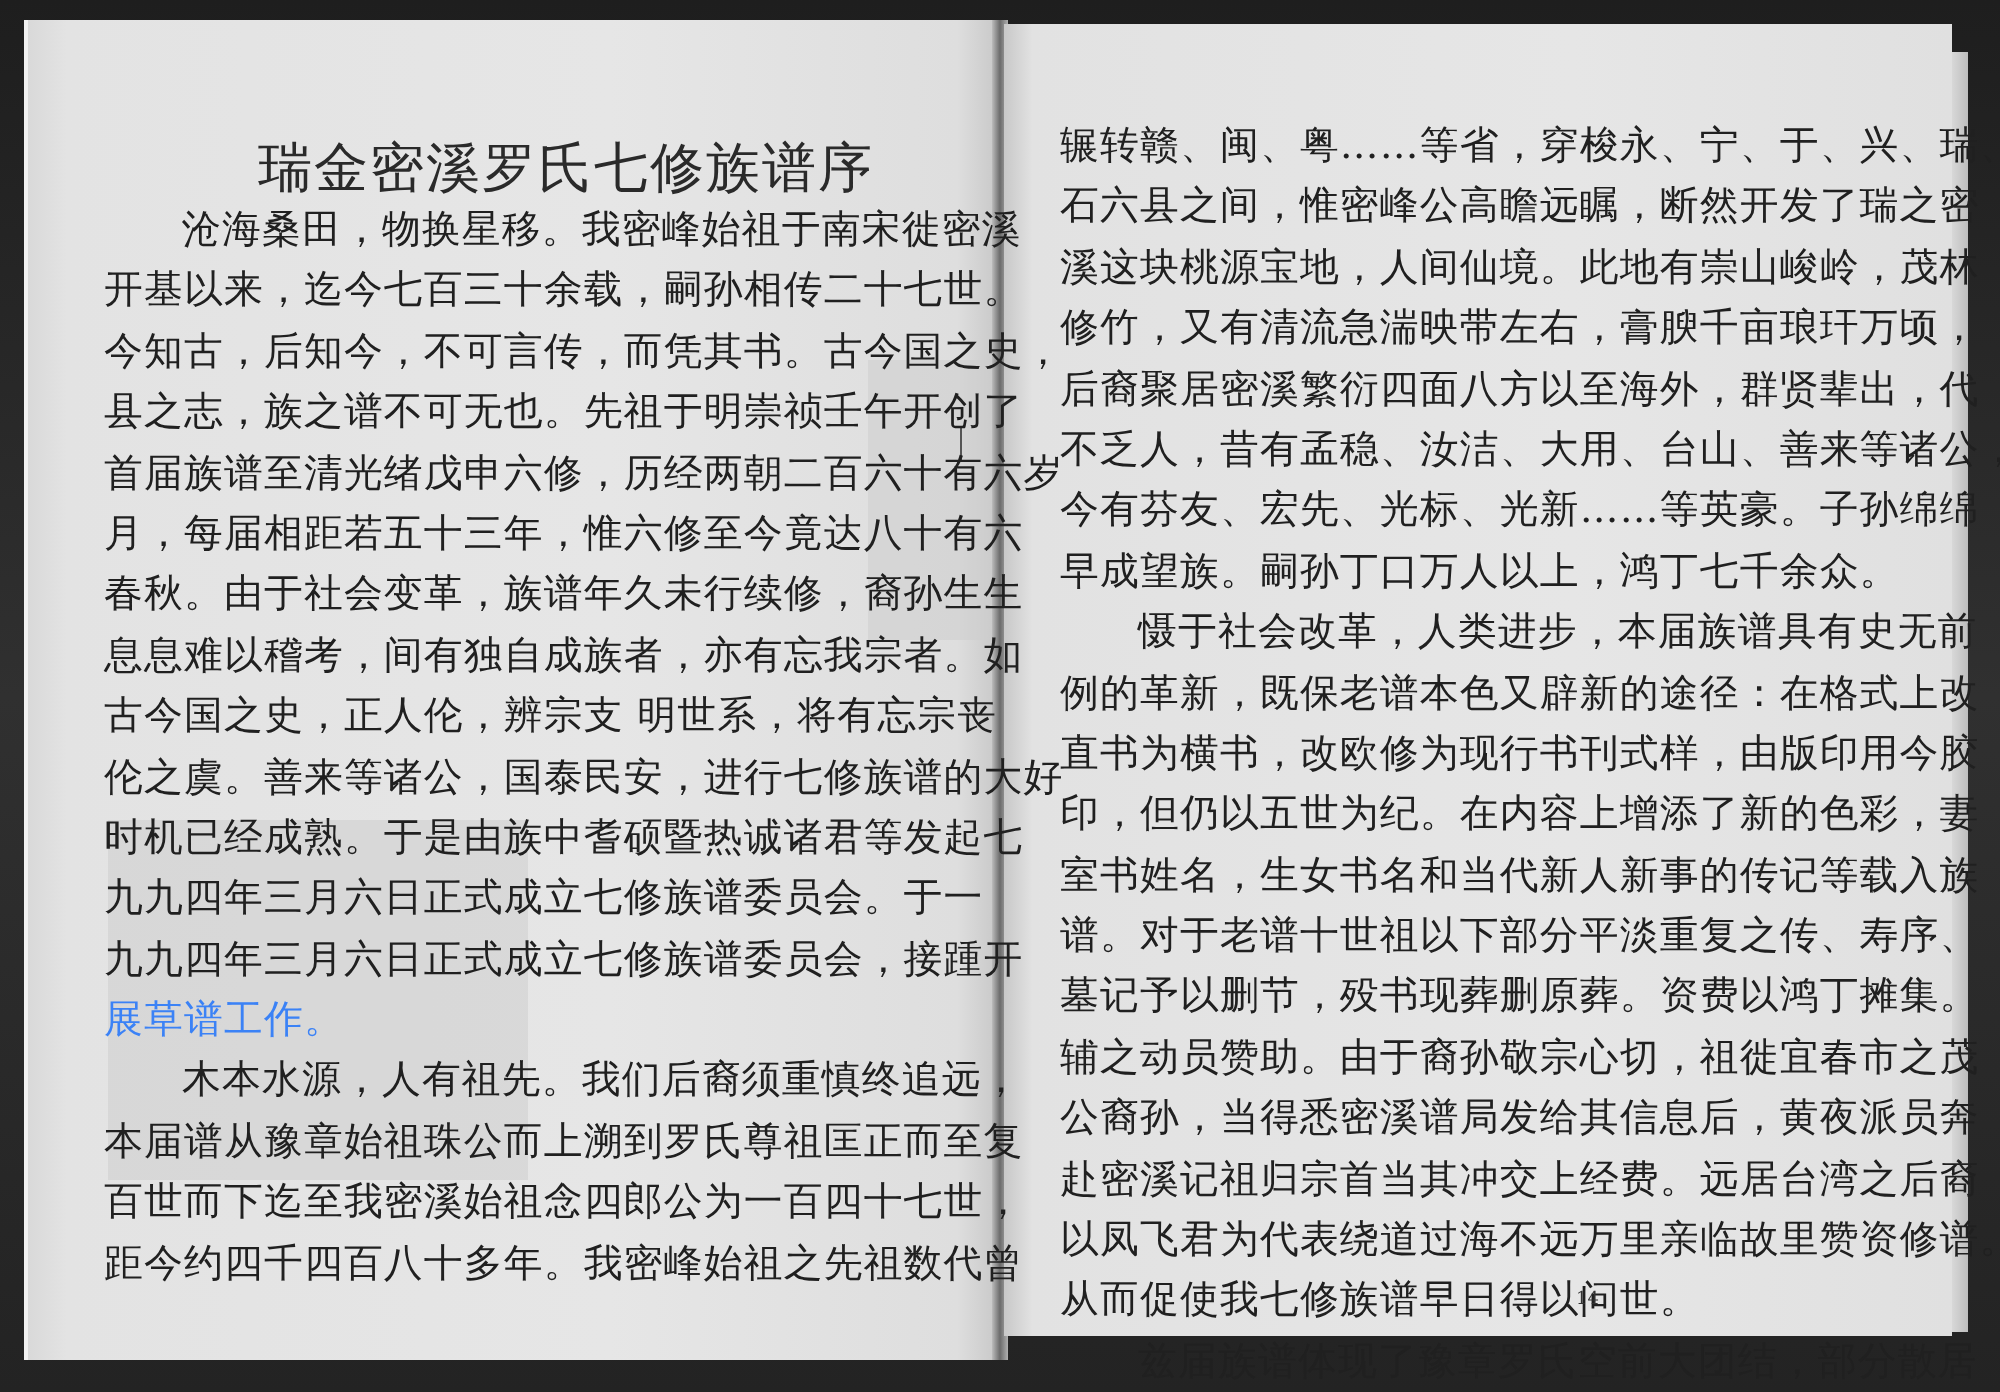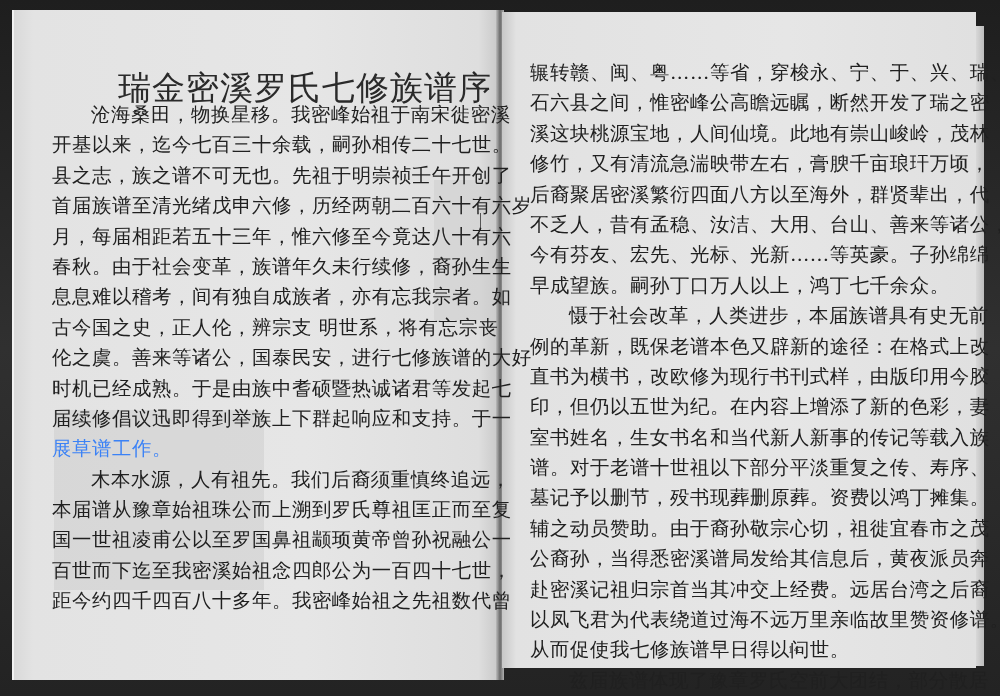--- a/index.html
+++ b/index.html
@@ -33,23 +33,23 @@
     background: linear-gradient(90deg, #d8d8d8, #bdbdbd);
   }
   .gutter {
     position: absolute; left: 496px; top: 10px; width: 8px; height: 670px;
     background: linear-gradient(90deg, #bcbcbc, #6b6b6b 50%, #b0b0b0);
   }
   .patch {
     position: absolute; background: rgba(205,205,205,0.55);
   }
   .title {
-    position: absolute; left: 118px; top: 66px; width: 300px;
+    position: absolute; left: 129px; top: 66px; width: 300px;
     font-family: "DejaVu Sans", "Liberation Sans", sans-serif;
-    font-size: 33px; letter-spacing: 1px; color: #2a2a2a;
+    font-size: 27px; letter-spacing: 1px; color: #2a2a2a;
     white-space: nowrap;
   }
   .lines {
     position: absolute; margin: 0; padding: 0; list-style: none;
   }
   .lines li {
     height: 30.4px; line-height: 30.4px;
     font-size: 19.4px; white-space: nowrap; letter-spacing: 0.6px;
     color: #202020;
   }
@@ -75,33 +75,34 @@
 <div class="gutter"></div>
 <div class="page right"></div>
 
 <div class="mark" style="left:480px; top:213px; width:1px; height:18px;"></div>
 
 <div class="title">瑞金密溪罗氏七修族谱序</div>
 
 <ul class="lines left-lines" id="left-lines">
     <li class="indent">沧海桑田，物换星移。我密峰始祖于南宋徙密溪</li>
     <li>开基以来，迄今七百三十余载，嗣孙相传二十七世。</li>
+    <li>今知古，后知今，不可言传，而凭其书。古今国之史，</li>
     <li>县之志，族之谱不可无也。先祖于明崇祯壬午开创了</li>
     <li>首届族谱至清光绪戊申六修，历经两朝二百六十有六岁</li>
     <li>月，每届相距若五十三年，惟六修至今竟达八十有六</li>
     <li>春秋。由于社会变革，族谱年久未行续修，裔孙生生</li>
     <li>息息难以稽考，间有独自成族者，亦有忘我宗者。如</li>
     <li>古今国之史，正人伦，辨宗支 明世系，将有忘宗丧</li>
     <li>伦之虞。善来等诸公，国泰民安，进行七修族谱的大好</li>
     <li>时机已经成熟。于是由族中耆硕暨热诚诸君等发起七</li>
-    <li>届续修倡议迅即得到举族上下群起响应和支持。于一</li>
+    <li>九九四年三月六日正式成立七修族谱委员会。于一</li>
+    <li>九九四年三月六日正式成立七修族谱委员会，接踵开</li>
     <li class="faint">展草谱工作。</li>
     <li class="indent">木本水源，人有祖先。我们后裔须重慎终追远，</li>
     <li>本届谱从豫章始祖珠公而上溯到罗氏尊祖匡正而至复</li>
-    <li>国一世祖凌甫公以至罗国鼻祖颛顼黄帝曾孙祝融公一</li>
     <li>百世而下迄至我密溪始祖念四郎公为一百四十七世，</li>
     <li>距今约四千四百八十多年。我密峰始祖之先祖数代曾</li>
   </ul>
 <ul class="lines right-lines" id="right-lines">
     <li>辗转赣、闽、粤……等省，穿梭永、宁、于、兴、瑞、</li>
     <li>石六县之间，惟密峰公高瞻远瞩，断然开发了瑞之密</li>
     <li>溪这块桃源宝地，人间仙境。此地有崇山峻岭，茂林</li>
     <li>修竹，又有清流急湍映带左右，膏腴千亩琅玕万顷，</li>
     <li>后裔聚居密溪繁衍四面八方以至海外，群贤辈出，代</li>
     <li>不乏人，昔有孟稳、汝洁、大用、台山、善来等诸公，</li>

